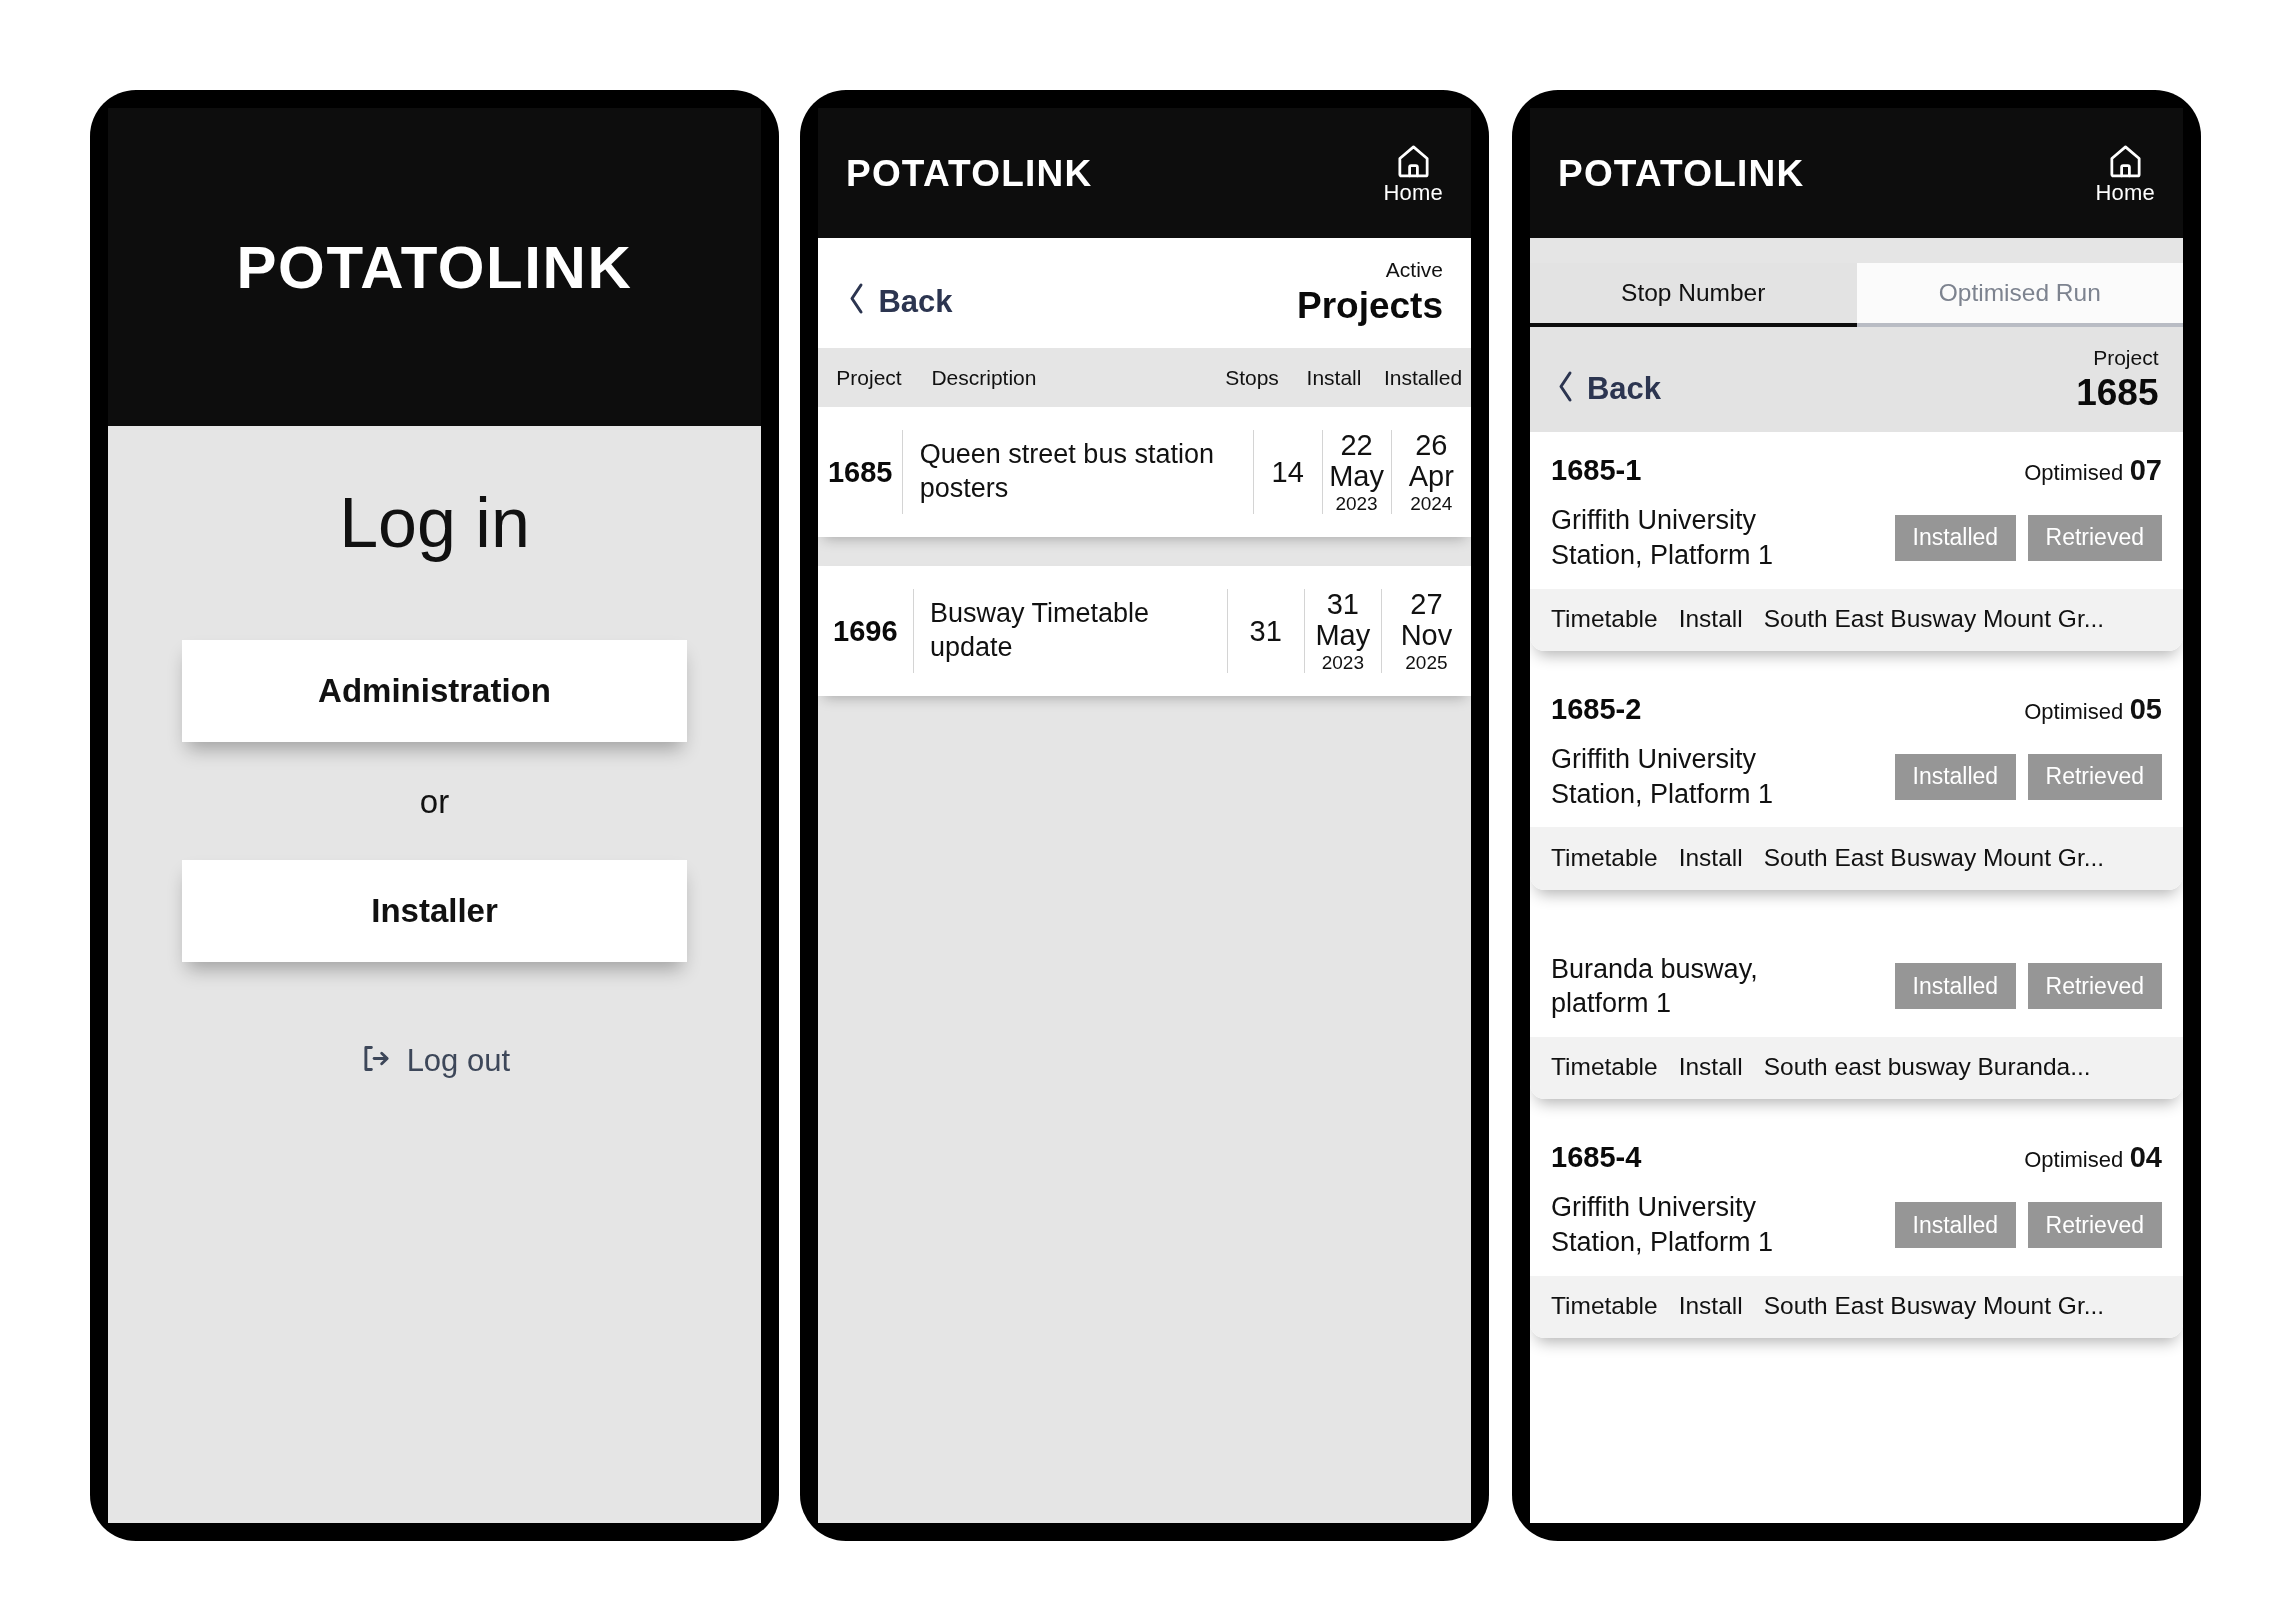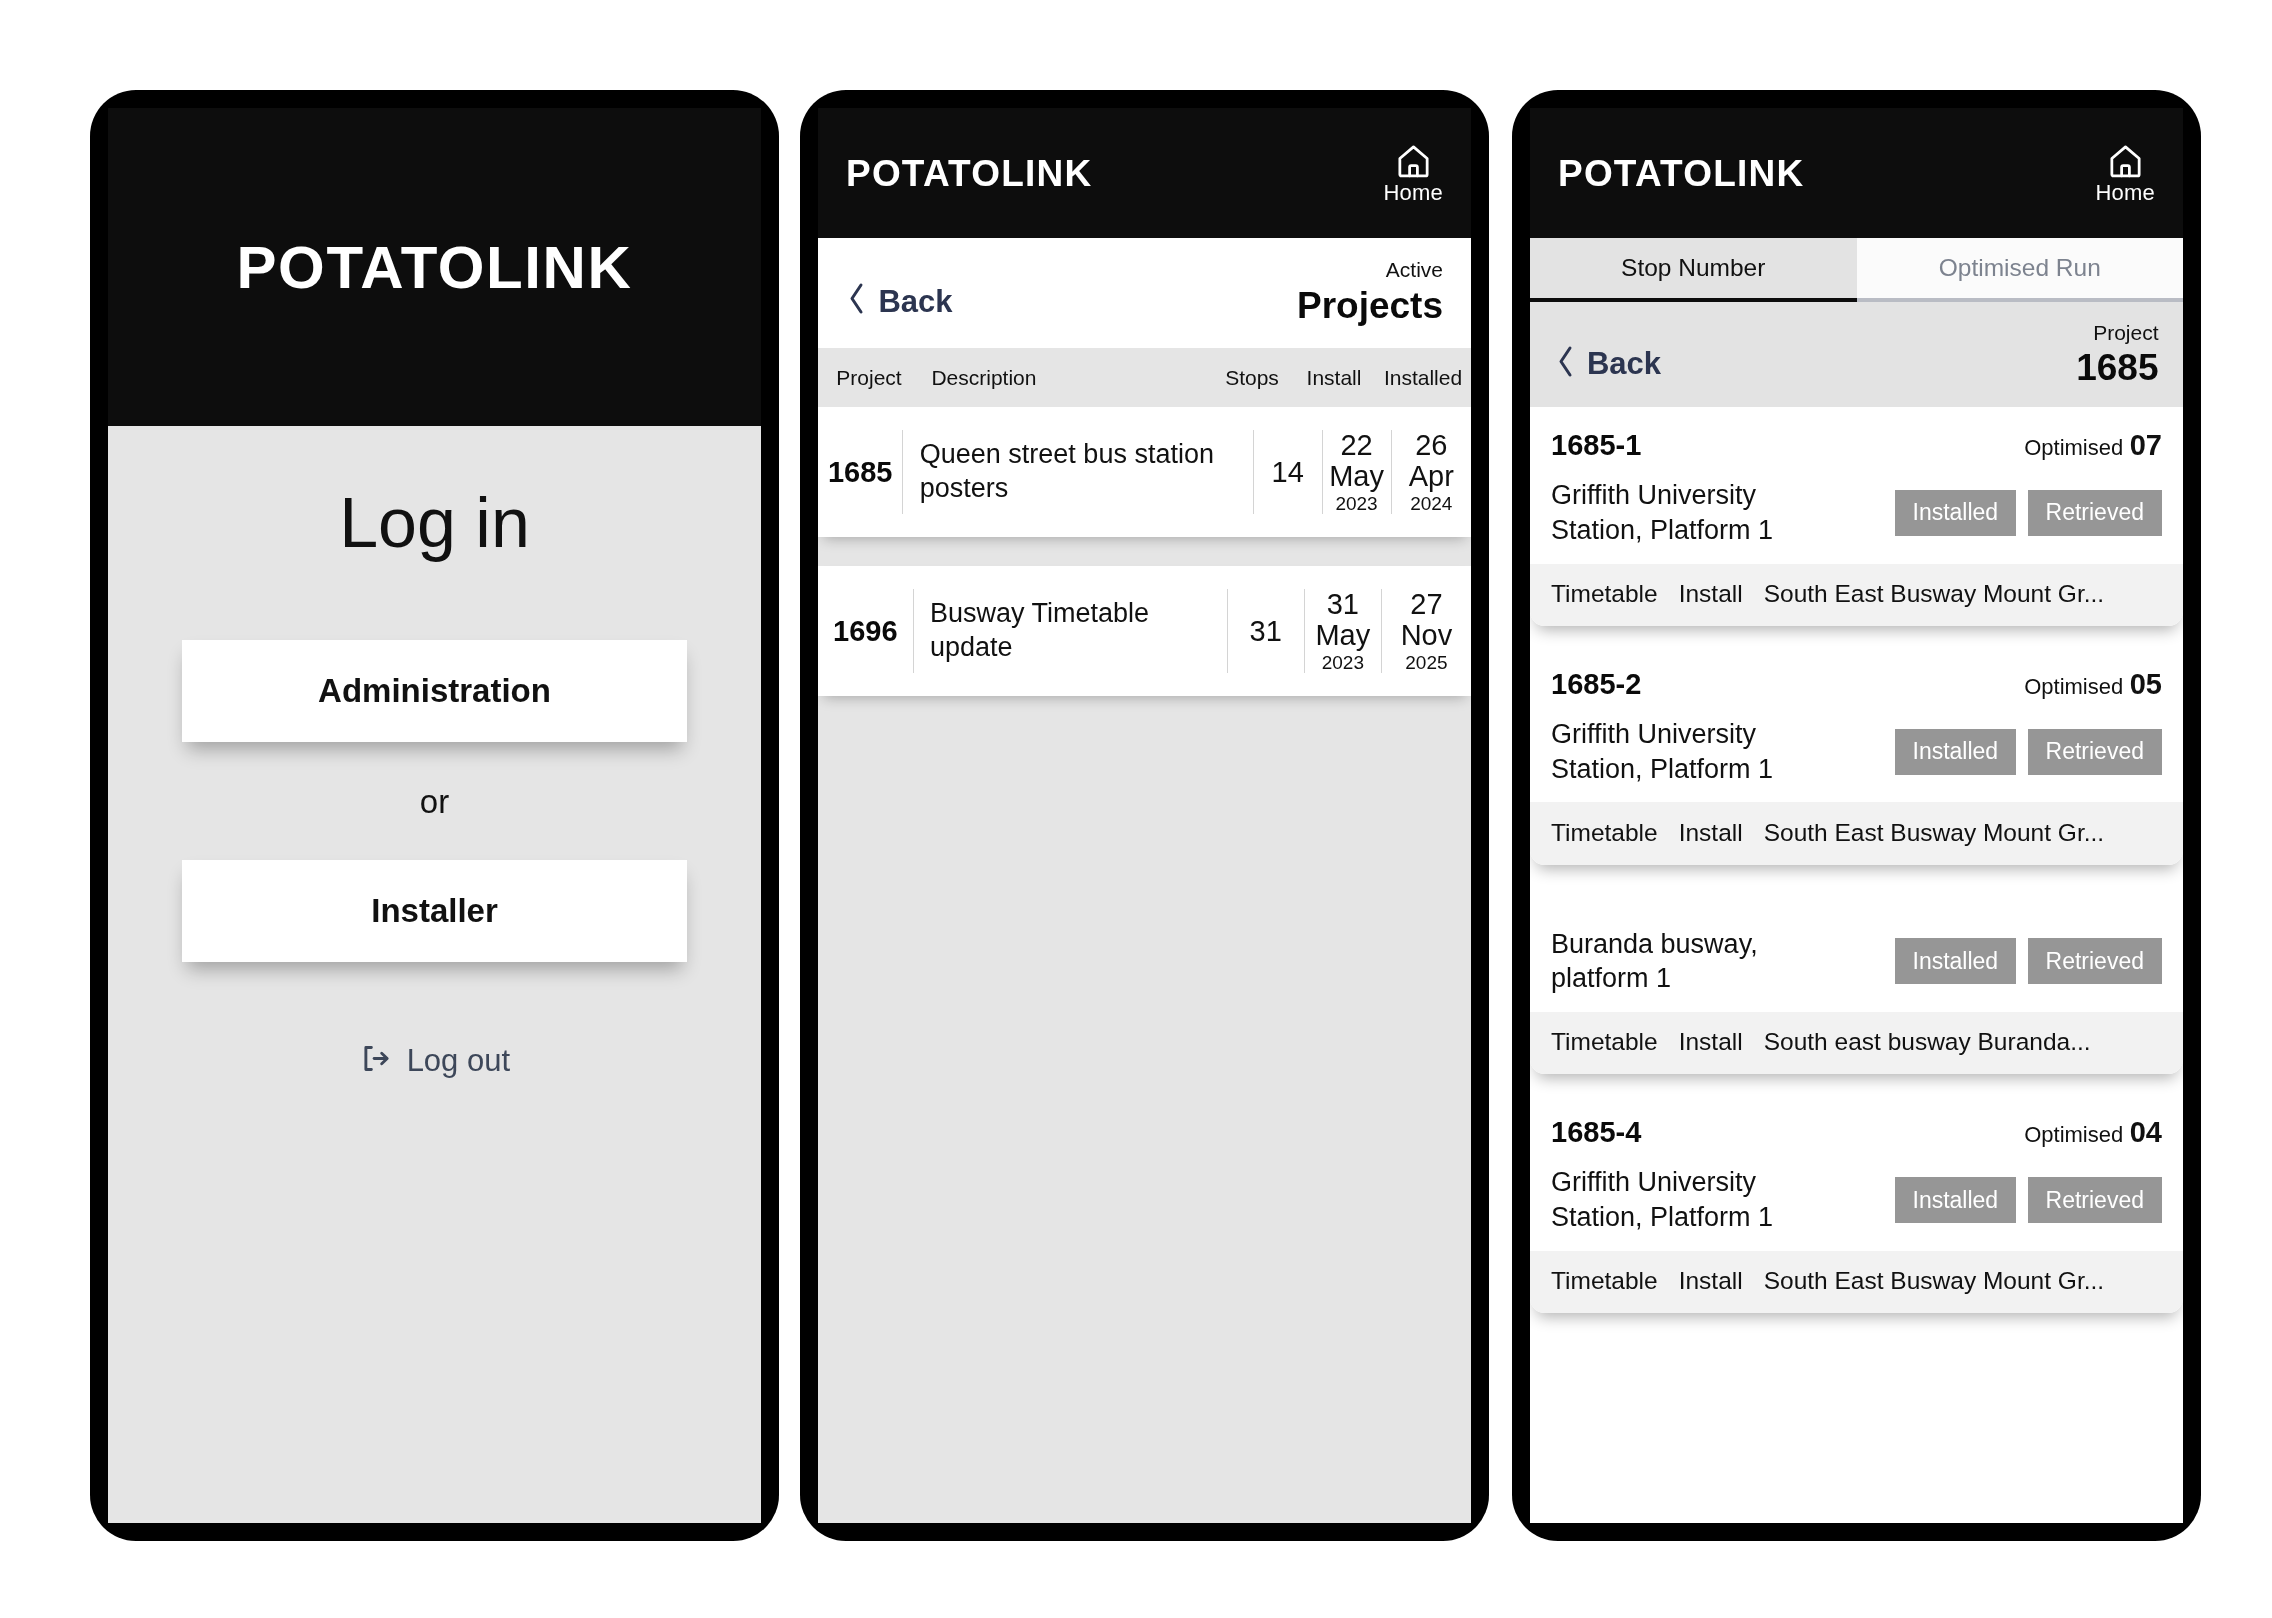--- a/index.html
+++ b/index.html
@@ -170,21 +170,21 @@
     border-left:1.6px solid #d4d4d4;margin:23px 0;line-height:1.08;
   }
   .datecell.c-install{width:82px;}
   .datecell.c-retr{width:96px;}
   .datecell .d-day{font-size:29px;color:#111;}
   .datecell .d-mon{font-size:29px;color:#111;}
   .datecell .d-yr{font-size:19px;color:#111;margin-top:1.6px;}
 
   
   .tabs{
-    flex:0 0 auto;display:flex;height:64px;
+    flex:0 0 auto;display:flex;height:64px;margin-top:25px;
   }
   .tab{
     flex:1 1 50%;
     display:flex;align-items:center;justify-content:center;
     font-size:24.5px;
     box-sizing:border-box;
   }
   .tab.active{background:#e3e3e3;color:#111;border-bottom:4.1px solid #0d0d0d;font-weight:400;}
   .tab.inactive{background:#fbfbfb;color:#7d838f;border-bottom:4.1px solid #b9bcc4;}
 

